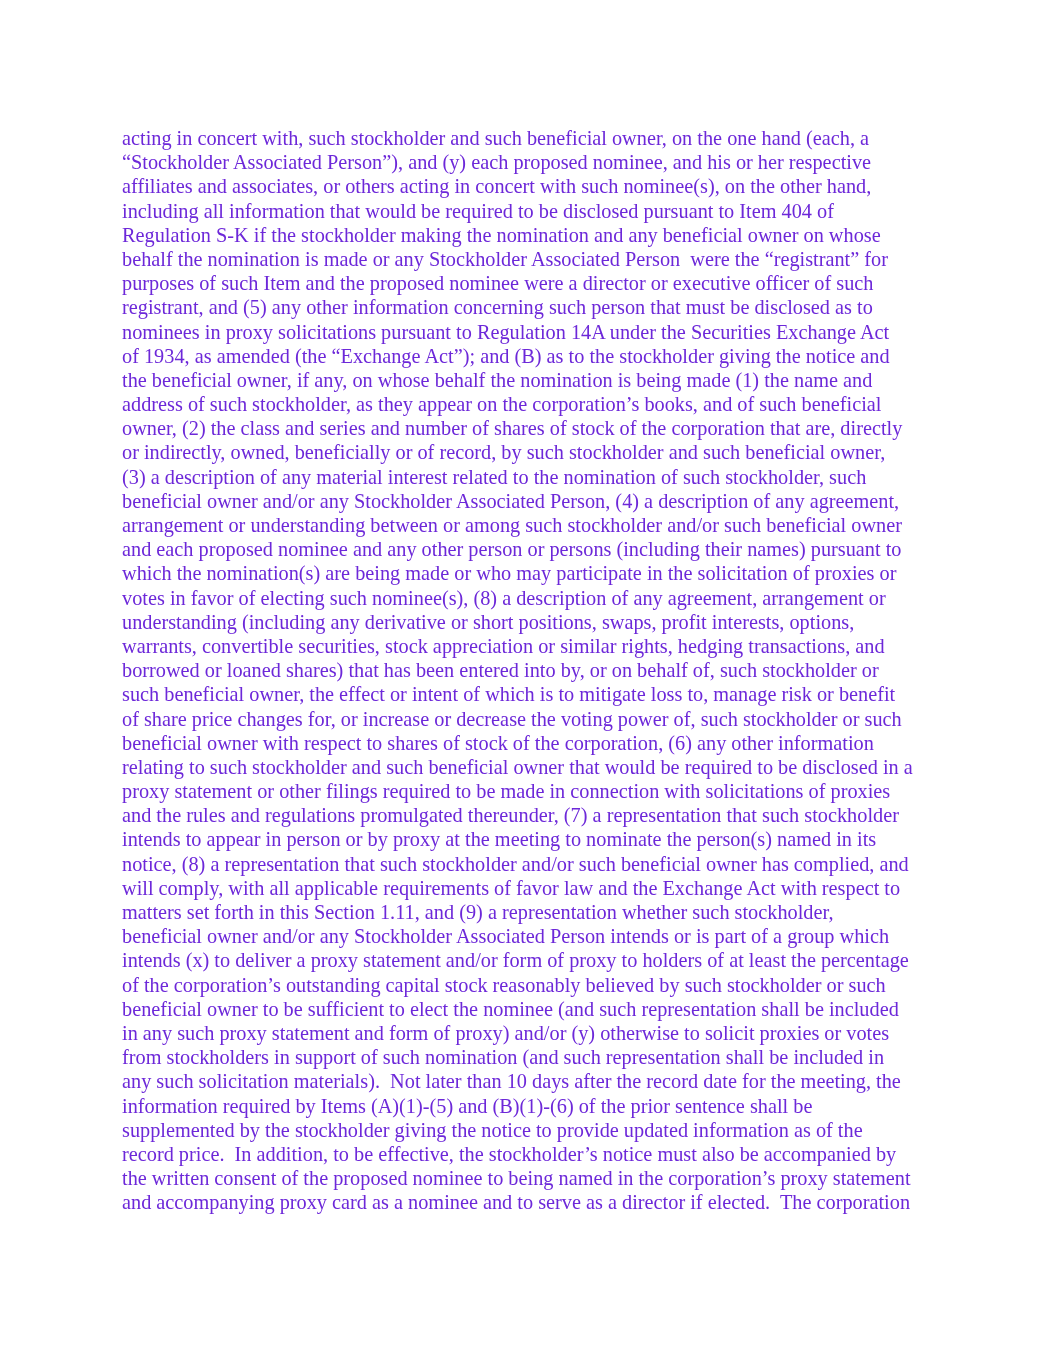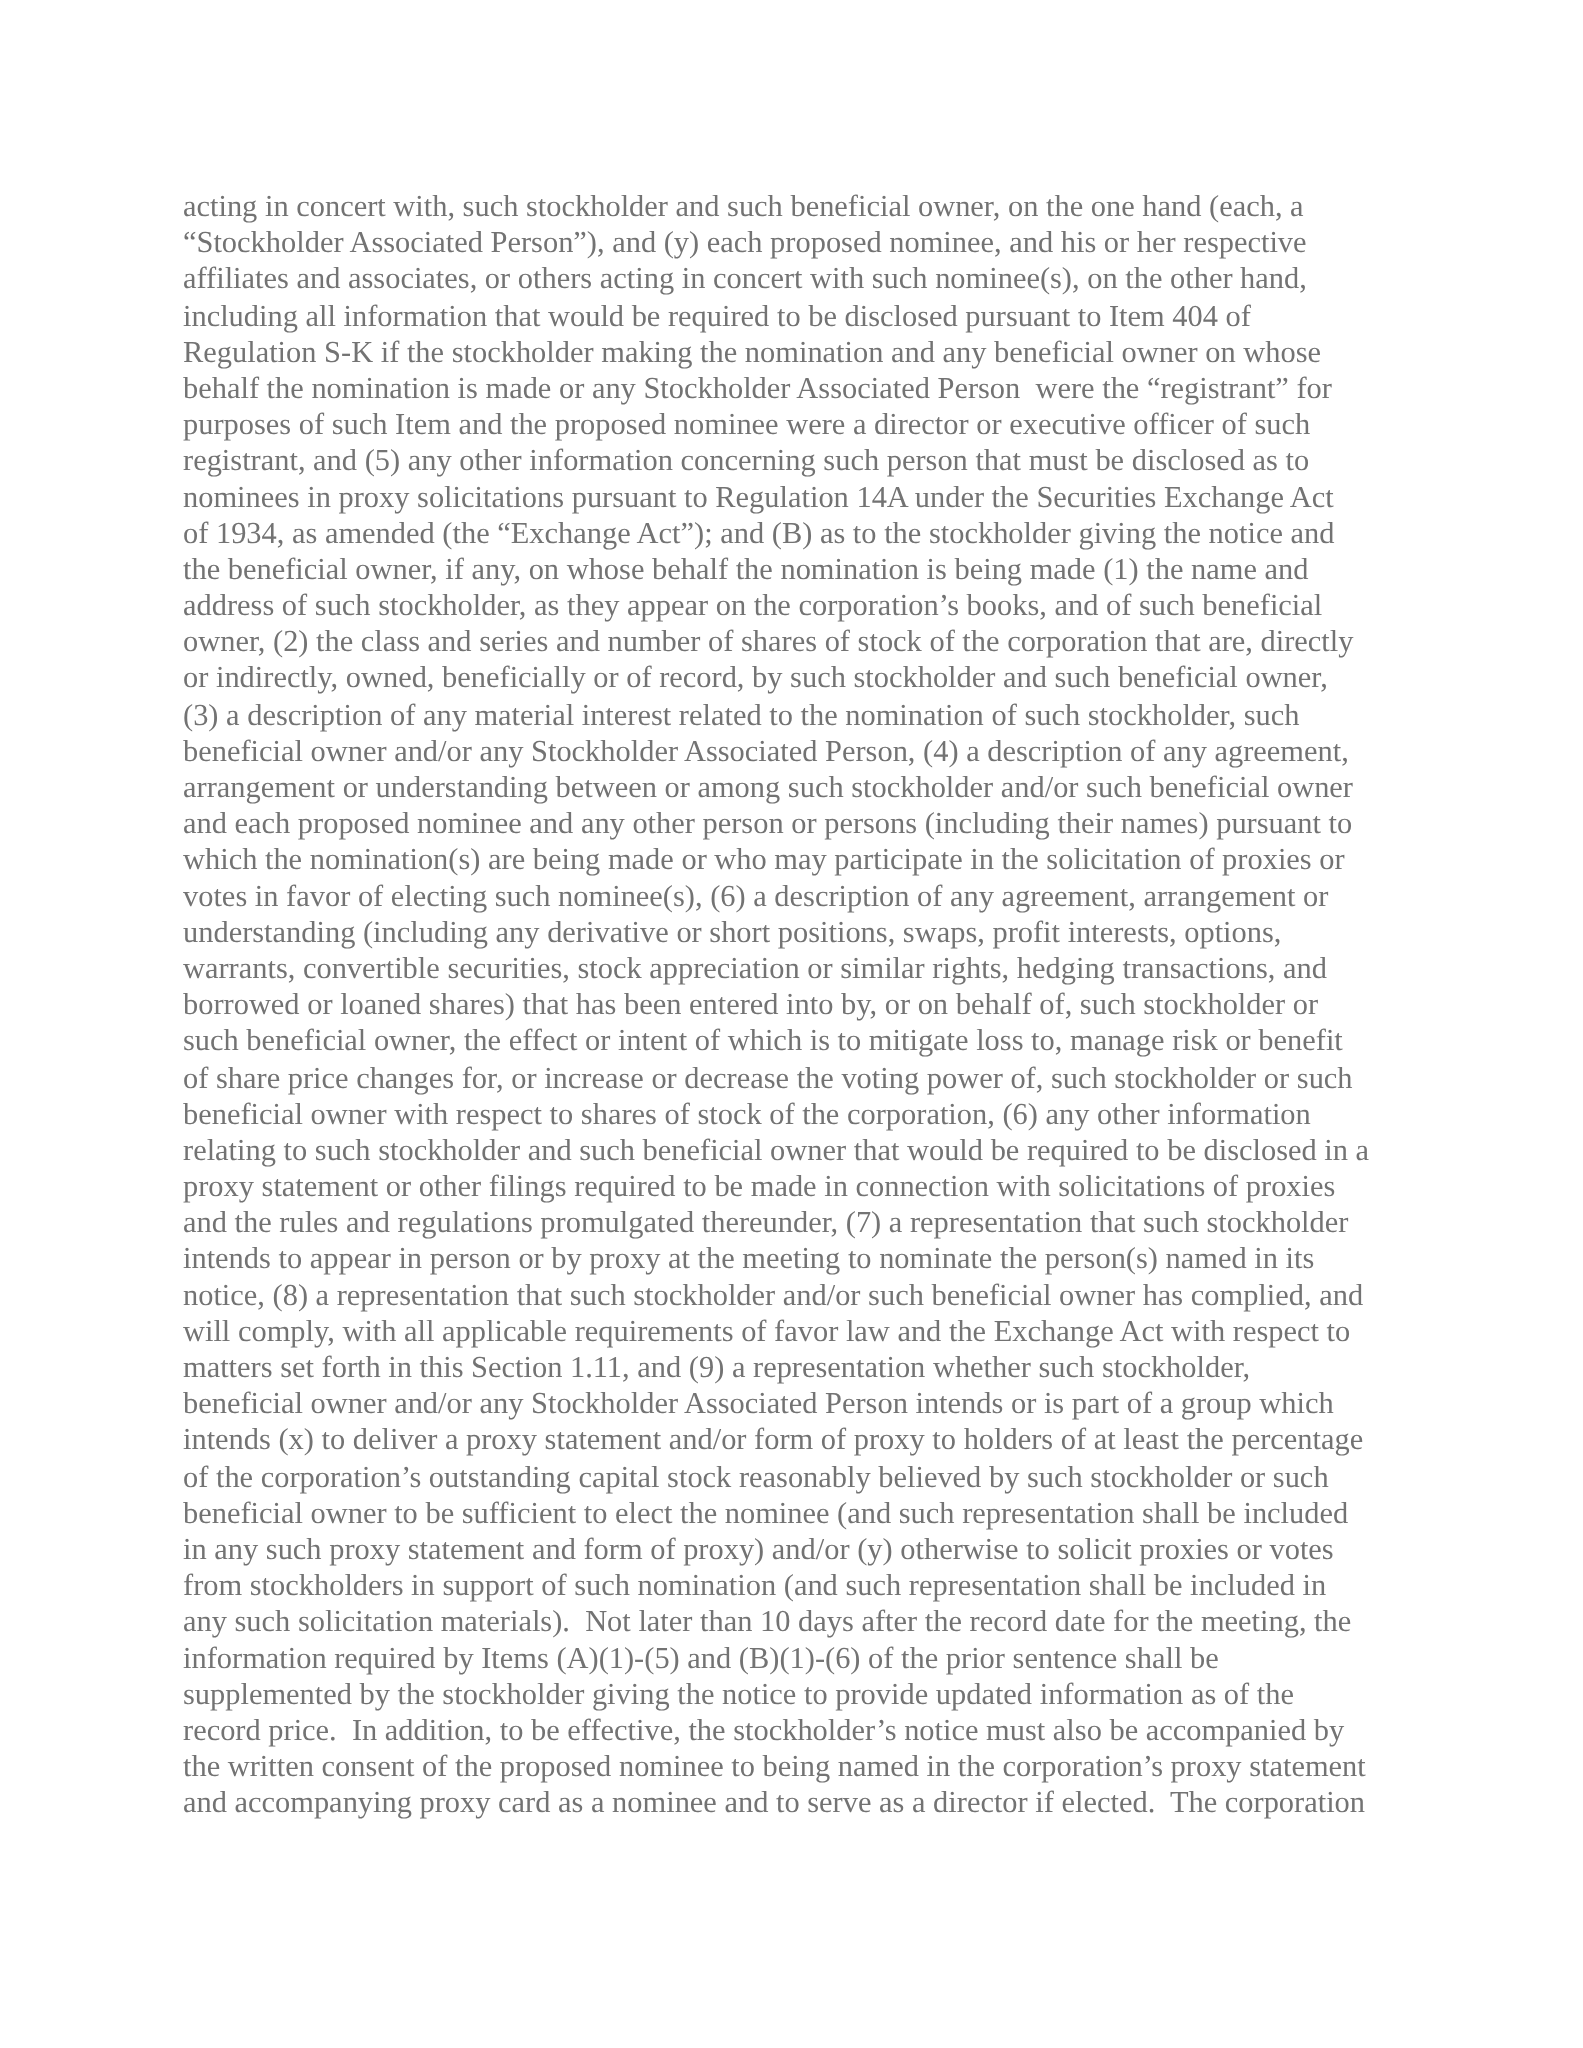--- a/index.html
+++ b/index.html
@@ -15,21 +15,21 @@
     width: 1055px;
     height: 1365px;
     background: #ffffff;
     box-sizing: border-box;
   }
   .text-block {
     position: absolute;
     left: 122px;
     top: 126px;
     width: 830px;
-    color: #737373;
+    color: #6d28d9;
     font-family: "Liberation Serif", "DejaVu Serif", serif;
     font-size: 20.3px;
     line-height: 24.2px;
     text-align: left;
   }
   .doc-line {
     white-space: pre;
     height: 24.2px;
   }
 </style>
@@ -50,21 +50,21 @@
       <div class="doc-line">of 1934, as amended (the “Exchange Act”); and (B) as to the stockholder giving the notice and</div>
       <div class="doc-line">the beneficial owner, if any, on whose behalf the nomination is being made (1) the name and</div>
       <div class="doc-line">address of such stockholder, as they appear on the corporation’s books, and of such beneficial</div>
       <div class="doc-line">owner, (2) the class and series and number of shares of stock of the corporation that are, directly</div>
       <div class="doc-line">or indirectly, owned, beneficially or of record, by such stockholder and such beneficial owner,</div>
       <div class="doc-line">(3) a description of any material interest related to the nomination of such stockholder, such</div>
       <div class="doc-line">beneficial owner and/or any Stockholder Associated Person, (4) a description of any agreement,</div>
       <div class="doc-line">arrangement or understanding between or among such stockholder and/or such beneficial owner</div>
       <div class="doc-line">and each proposed nominee and any other person or persons (including their names) pursuant to</div>
       <div class="doc-line">which the nomination(s) are being made or who may participate in the solicitation of proxies or</div>
-      <div class="doc-line">votes in favor of electing such nominee(s), (6) a description of any agreement, arrangement or</div>
+      <div class="doc-line">votes in favor of electing such nominee(s), (8) a description of any agreement, arrangement or</div>
       <div class="doc-line">understanding (including any derivative or short positions, swaps, profit interests, options,</div>
       <div class="doc-line">warrants, convertible securities, stock appreciation or similar rights, hedging transactions, and</div>
       <div class="doc-line">borrowed or loaned shares) that has been entered into by, or on behalf of, such stockholder or</div>
       <div class="doc-line">such beneficial owner, the effect or intent of which is to mitigate loss to, manage risk or benefit</div>
       <div class="doc-line">of share price changes for, or increase or decrease the voting power of, such stockholder or such</div>
       <div class="doc-line">beneficial owner with respect to shares of stock of the corporation, (6) any other information</div>
       <div class="doc-line">relating to such stockholder and such beneficial owner that would be required to be disclosed in a</div>
       <div class="doc-line">proxy statement or other filings required to be made in connection with solicitations of proxies</div>
       <div class="doc-line">and the rules and regulations promulgated thereunder, (7) a representation that such stockholder</div>
       <div class="doc-line">intends to appear in person or by proxy at the meeting to nominate the person(s) named in its</div>

